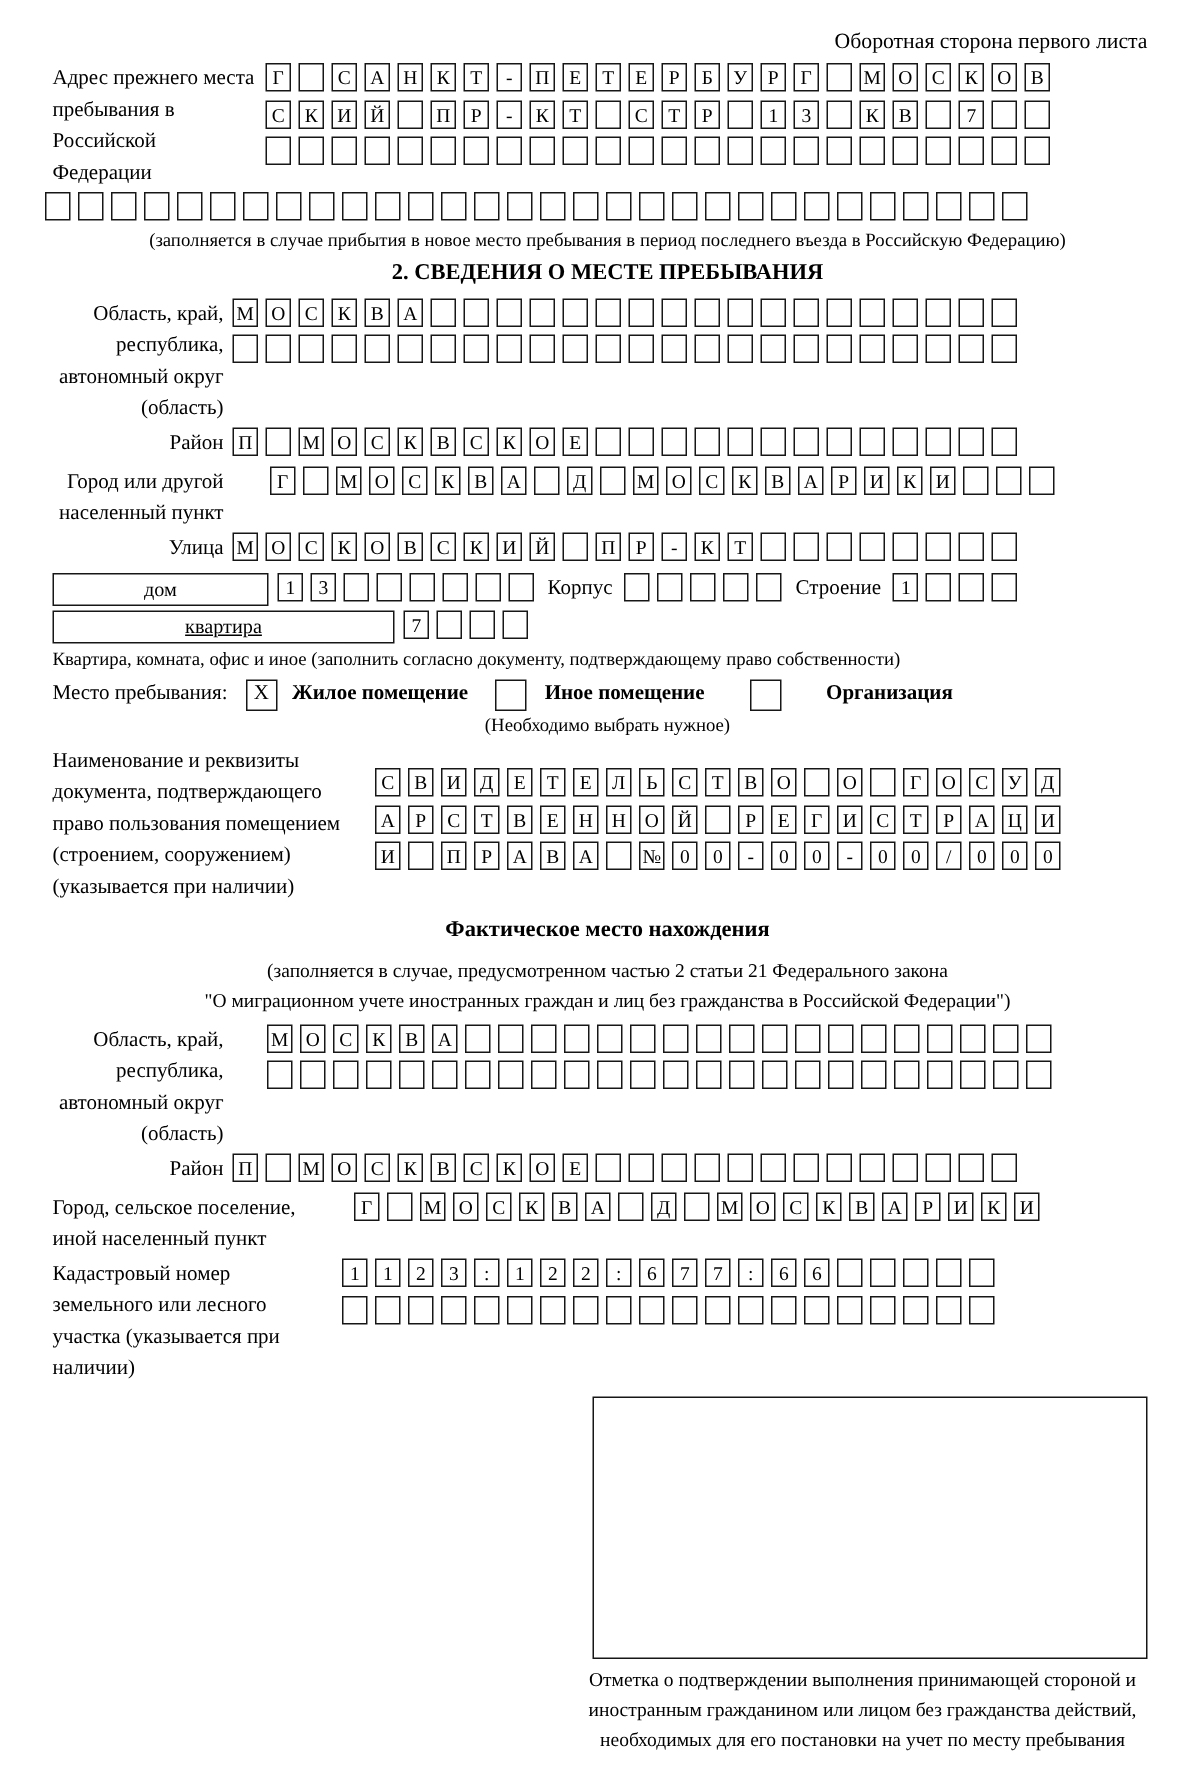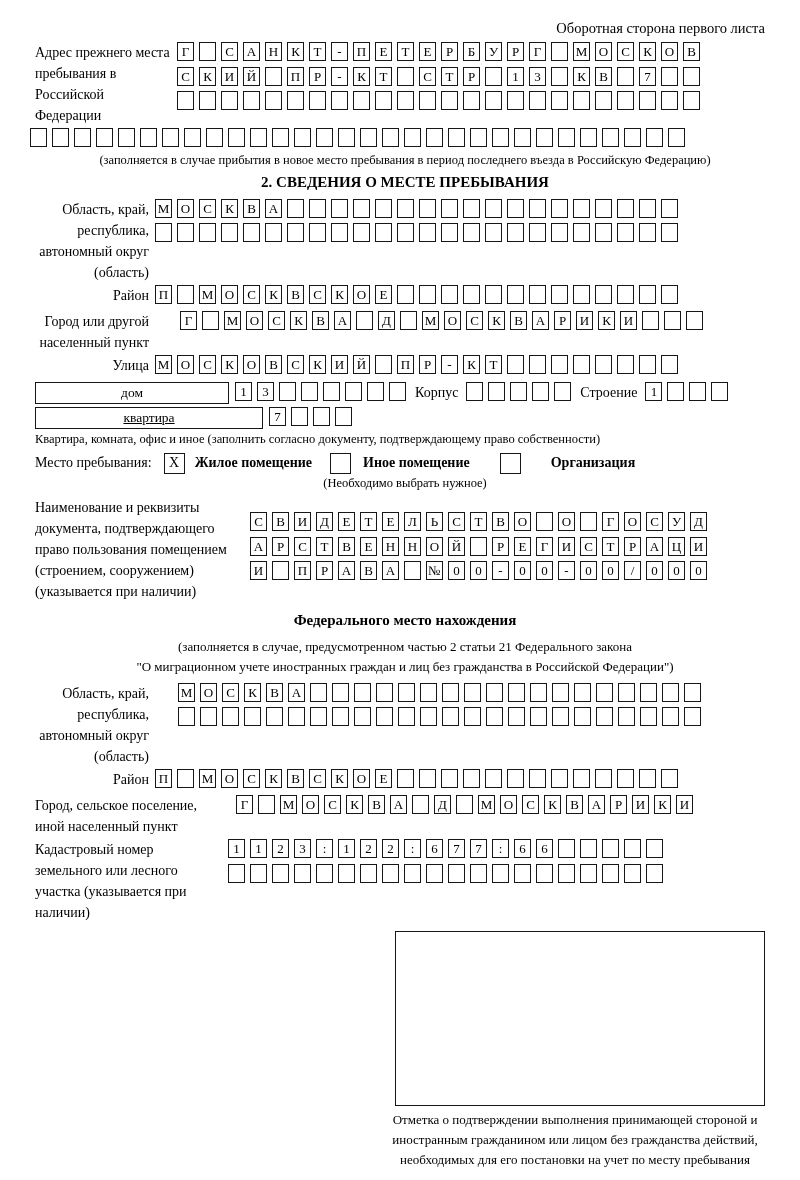--- a/index.html
+++ b/index.html
@@ -41,21 +41,21 @@
   .center-note { text-align: center; font-size: 12.5px; margin: 2px 0 4px 0; }
   .left-note { font-size: 12.5px; margin: 1px 0 5px 0; }
   .section-title { text-align: center; font-weight: bold; font-size: 15px; margin: 6px 0 8px 0; }
 
   .house-row { display: flex; align-items: flex-start; margin: 2px 0 3px 0; }
   .named-box {
     flex: none; height: 22px; border: 1.5px solid #161616;
     display: flex; align-items: center; justify-content: center;
     font-size: 13.5px; margin-right: 6px;
   }
-  .house-box { width: 194px; }
+  .house-box { width: 144px; }
   .apt-box { width: 228px; text-decoration: underline; }
   .inline-lbl { font-size: 14px; line-height: 22px; margin: 0 8px 0 4px; }
 
   .stay-row { display: flex; align-items: center; margin: 6px 0 2px 0; }
   .checkbox {
     flex: none; width: 21px; height: 21px; border: 1.5px solid #161616;
     display: inline-flex; align-items: center; justify-content: center;
     font-size: 14px;
   }
   .stay-row .lbl { margin: 0 4px; font-weight: bold; }
@@ -466,21 +466,21 @@
           <span class="cell">0</span>
           <span class="cell">0</span>
           <span class="cell">/</span>
           <span class="cell">0</span>
           <span class="cell">0</span>
           <span class="cell">0</span>
         </div>
     </div>
   </div>
 
-  <div class="section-title" style="margin-top:10px;">Федерального место нахождения</div>
+  <div class="section-title" style="margin-top:10px;">Фактическое место нахождения</div>
   <div class="fact-note">(заполняется в случае, предусмотренном частью 2 статьи 21 Федерального закона</div>
   <div class="fact-note" style="margin-bottom:6px;">"О миграционном учете иностранных граждан и лиц без гражданства в Российской Федерации")</div>
 
   <div class="field">
     <div class="field-label w120">Область, край, республика, автономный округ (область)</div>
     <div class="ml23">
       <div class="cells cellrow">
           <span class="cell">М</span>
           <span class="cell">О</span>
           <span class="cell">С</span>

